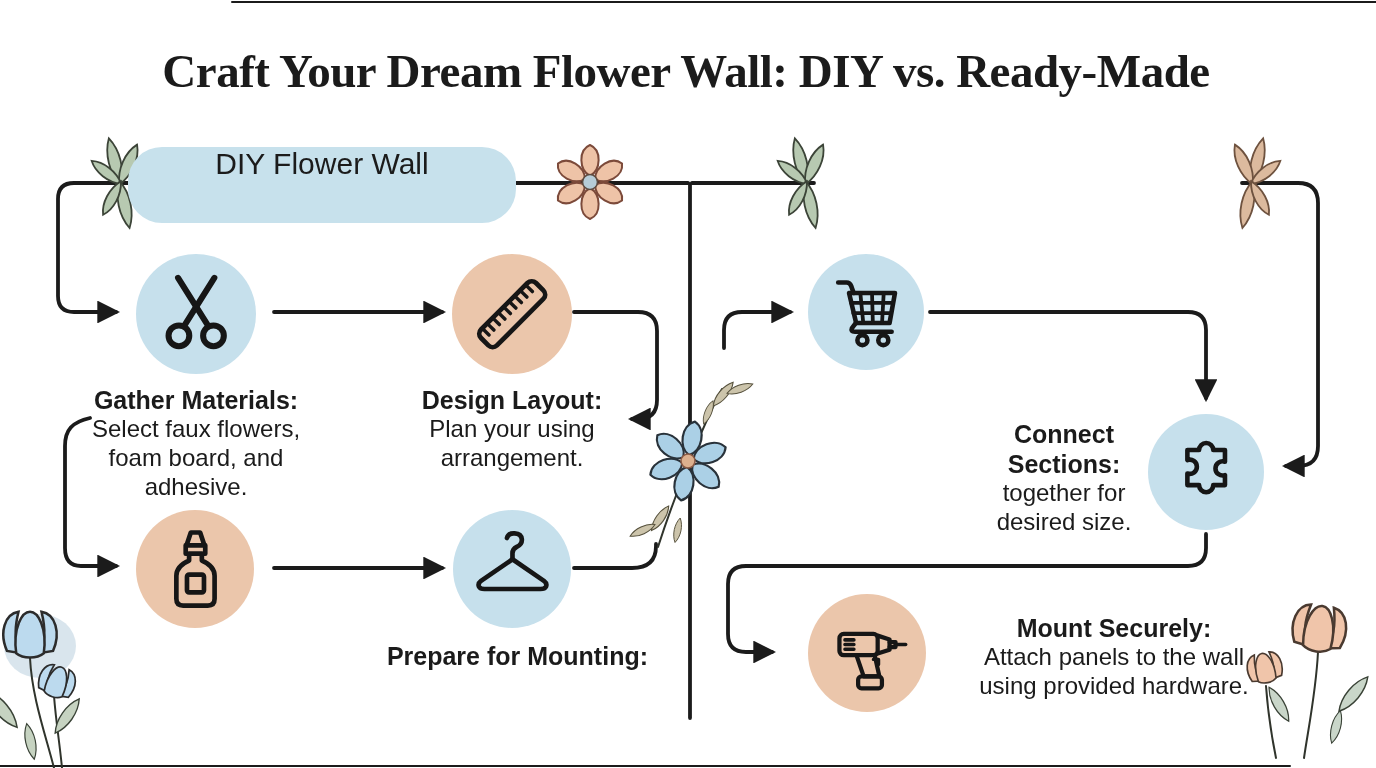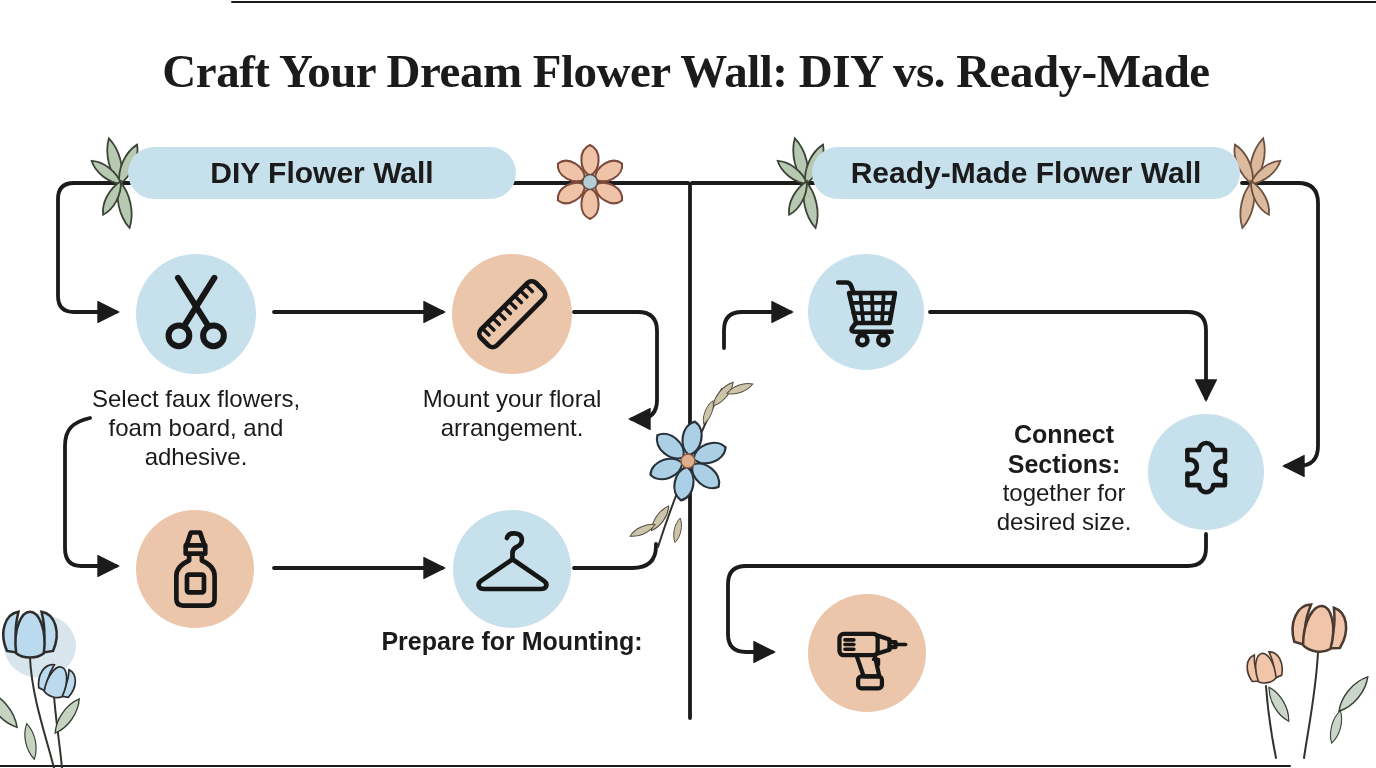--- a/index.html
+++ b/index.html
@@ -1,21 +1,21 @@
 <!DOCTYPE html>
 <html style="--ink: #1b1b1b; --circle-blue: #c6e0ec; --circle-peach: #ebc6ab; --pill-blue: #c7e1ec; --leaf-green: #b7c9b1; --leaf-tan: #dcba9e; --petal-peach: #eec3a7; --petal-blue: #abd0e6; --stem-leaf: #ccc4ab; --corner-leaf: #c6d3c1;"><head>
 <meta charset="utf-8">
 <style>
   html,body{margin:0;padding:0;background:#fff;}
   #canvas{position:relative;width:1376px;height:768px;background:#fff;overflow:hidden;
           font-family:"Liberation Sans",sans-serif;color:var(--ink,#1b1b1b);}
   .title{position:absolute;left:0;top:44px;width:1372px;margin:0;text-align:center;
          font-family:"Liberation Serif",serif;font-weight:700;font-size:47px;letter-spacing:-.5px;}
-  .pill{position:absolute;height:52px;border-radius:34px;background:var(--pill-blue,#c7e1ec);
-        display:flex;align-items:center;justify-content:center;font-weight:700;font-size:30px;}
+  .pill{position:absolute;height:76px;border-radius:34px;background:var(--pill-blue,#c7e1ec);
+        display:flex;align-items:flex-start;justify-content:center;font-weight:400;font-size:30px;}
   .circle{position:absolute;border-radius:50%;display:flex;align-items:center;justify-content:center;}
   .circle svg{width:72%;height:72%;}
   .c-blue{background:var(--circle-blue,#c6e0ec);}
   .c-peach{background:var(--circle-peach,#ebc6ab);}
   .step{position:absolute;text-align:center;font-size:24px;line-height:1.2;}
   .step .t{font-weight:700;font-size:25px;}
   svg.layer{position:absolute;left:0;top:0;z-index:0;}
   .pill,.circle,.step,.title{z-index:2;}
   .ico{fill:none;stroke:#161616;stroke-linecap:round;stroke-linejoin:round;}
   .ln{fill:none;stroke:var(--ink,#1b1b1b);stroke-width:3.8;stroke-linecap:round;stroke-linejoin:round;}
@@ -152,23 +152,20 @@
         <path class="bloomP" d="M-12 8 C -15 -14 -7 -28 0 -28 C 7 -28 15 -14 12 8 C 6 13 -6 13 -12 8 Z"></path>
       </g>
     </g>
   </svg>
 
   <h1 class="title">Craft Your Dream Flower Wall: DIY vs. Ready-Made</h1>
 
   <div class="pill" style="left:128px;top:147px;width:388px;">
     <span>DIY Flower Wall</span>
   </div>
-  <div class="pill" style="left:812px;top:147px;width:428px;">
-    <span>Ready-Made Flower Wall</span>
-  </div>
 
   <div class="circle c-blue" style="left:136px;top:254px;width:120px;height:120px;">
     <svg viewBox="0 0 100 100">
       <g class="ico" stroke-width="7">
         <path d="M29 8 L63 62"></path>
           <path d="M71 8 L37 62"></path>
         <circle cx="30" cy="75" r="12"></circle>
           <circle cx="70" cy="75" r="12"></circle>
       </g>
       <circle cx="50" cy="41" r="3.5" fill="#161616"></circle>
@@ -228,27 +225,33 @@
         <path d="M76 36.5 H83 V42.5 H76"></path>
         <path d="M83 39.5 H95" stroke-width="4"></path>
         <path d="M37 52 L45.5 77 H64 L58.5 52"></path>
         <path d="M57 57 H63 V63" stroke-width="4"></path>
         <rect x="39" y="77" width="28" height="14" rx="4"></rect>
       </g>
     </svg>
   </div>
 
   <div class="step" style="left:76px;top:385px;width:240px;">
+    <div class="t">Gather Materials:</div>
     <div class="d">Select faux flowers, foam board, and adhesive.</div>
   </div>
   <div class="step" style="left:398px;top:385px;width:228px;">
-    <div class="d">Mount your floral arrangement.</div>
-  </div>
-  <div class="step" style="left:376px;top:626px;width:272px;">
+    <div class="t">Design Layout:</div>
+    <div class="d">Plan your using arrangement.</div>
+  </div>
+  <div class="step" style="left:376px;top:641px;width:272px;text-align:right;">
     <div class="t">Prepare for Mounting:</div>
   </div>
 
   <div class="step" style="left:988px;top:419px;width:152px;">
     <div class="t">Connect Sections:</div>
     <div class="d">together for desired size.</div>
   </div>
+  <div class="step" style="left:958px;top:613px;width:312px;">
+    <div class="t">Mount Securely:</div>
+    <div class="d">Attach panels to the wall using provided hardware.</div>
+  </div>
 
 </div>
 
 </body></html>

